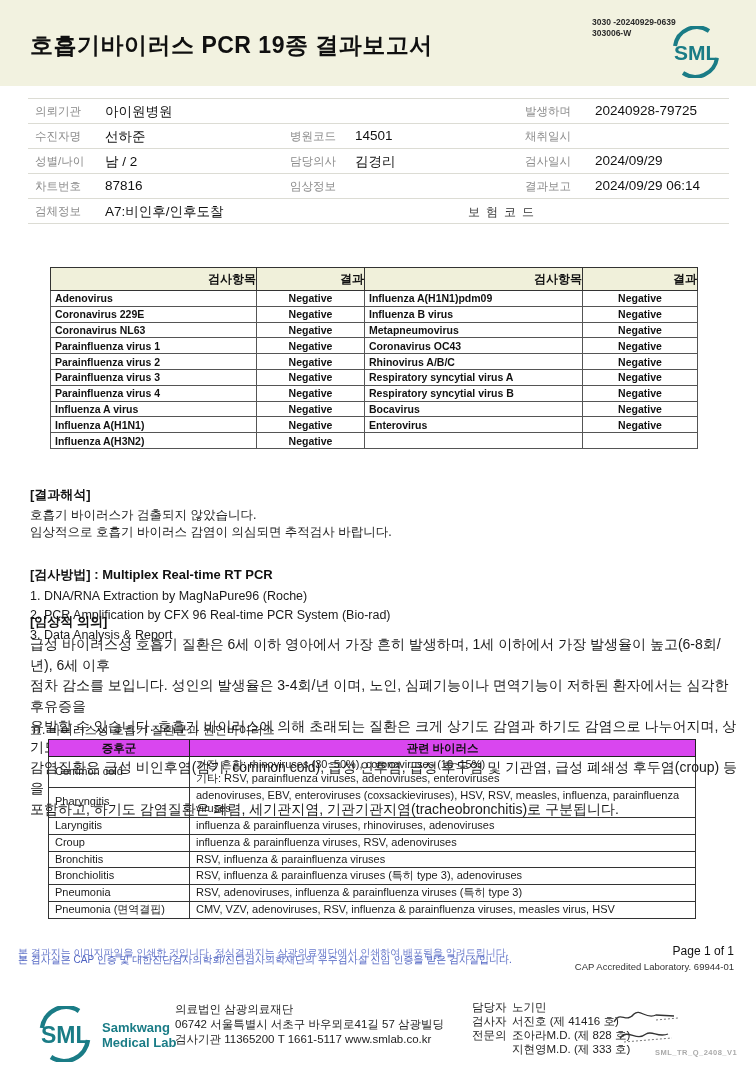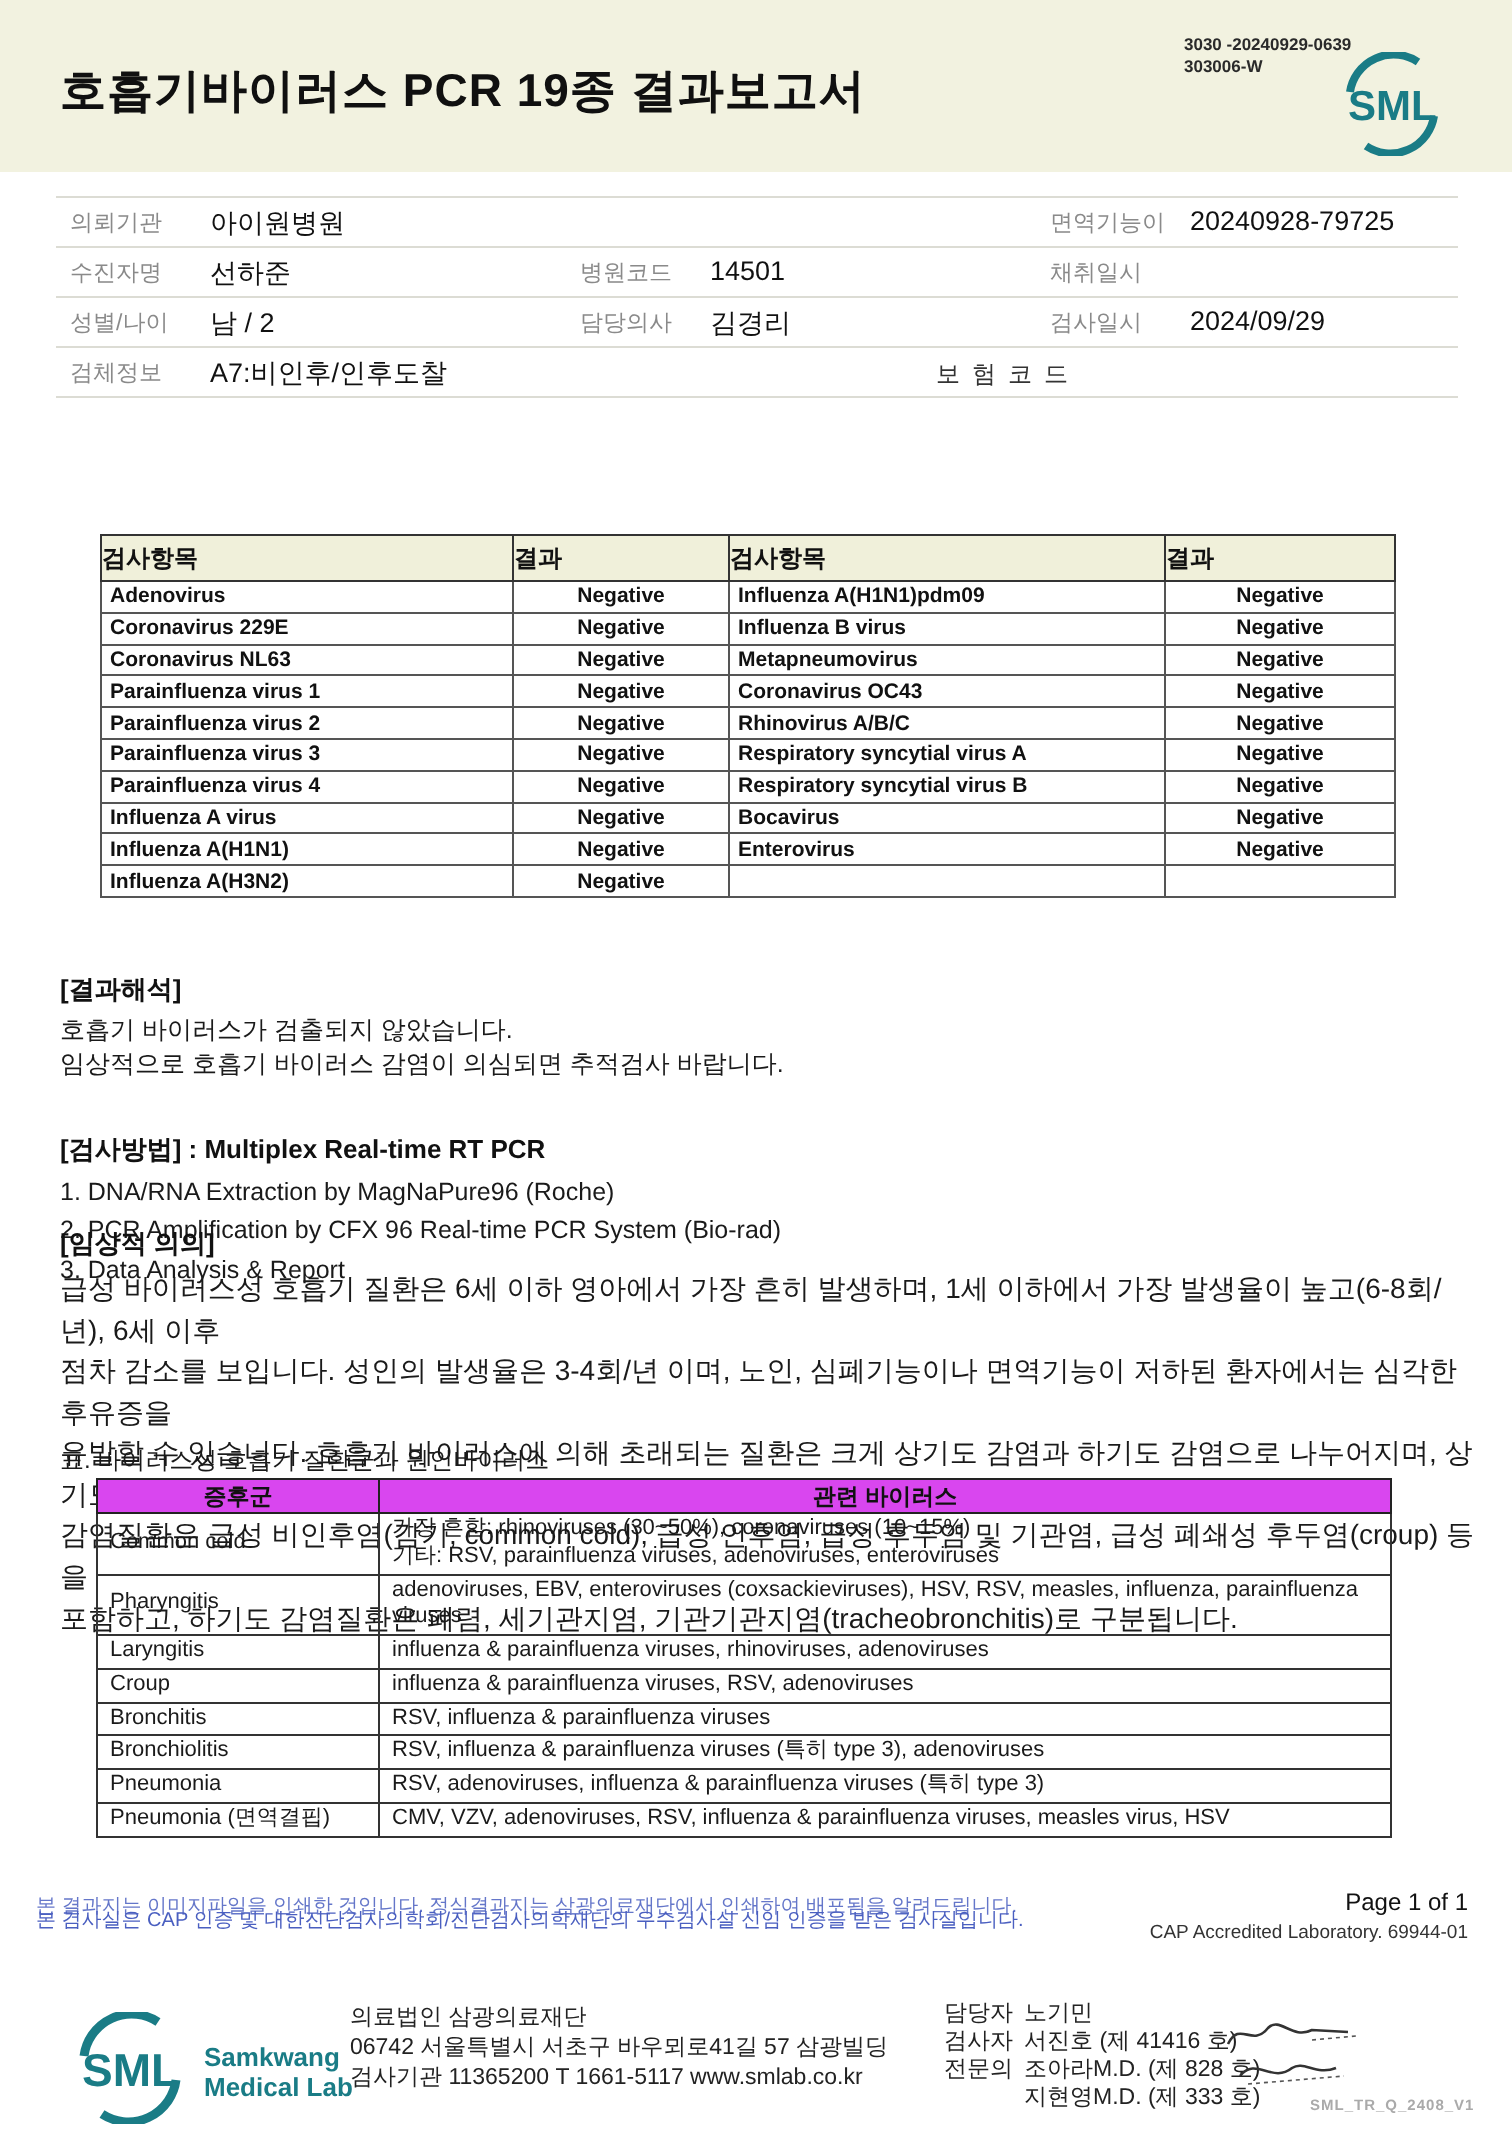--- a/index.html
+++ b/index.html
@@ -17,21 +17,21 @@
   .info-row { position:relative; height:25px; border-bottom:1px solid #dcdcd4; }
   .info-label { position:absolute; top:5px; font-size:11.5px; color:#8a8a8a; }
   .info-value { position:absolute; top:4px; font-size:13.5px; color:#111; }
   .ll { left:7px; } .lv { left:77px; }
   .ml { left:262px; } .mv { left:327px; }
   .rl { left:497px; } .rv { left:567px; }
   .ins-code { position:absolute; left:440px; top:5px; font-size:12px; color:#333; letter-spacing:6px; }
 
   
   .results-table { position:absolute; left:50px; top:267px; border-collapse:collapse; }
-  .results-table th { background:#f0f0da; border:1.5px solid #333; font-size:12px; font-weight:bold; color:#111; height:23px; text-align:left; }
+  .results-table th { background:#f0f0da; border:1.5px solid #333; font-size:12px; font-weight:bold; color:#111; height:23px; text-align:right; }
   .results-table td { border:1px solid #555; font-size:10.5px; font-weight:bold; color:#111; height:15.8px; padding:0 4px; }
   .results-table td.item { text-align:left; width:206px; }
   .results-table td.res  { text-align:center; width:108px; }
   .results-table td.item2 { text-align:left; width:218px; }
   .results-table td.res2  { text-align:center; width:115px; }
 
   
   .section { position:absolute; left:30px; width:710px; color:#111; }
   .sec-head { font-size:13px; font-weight:bold; color:#111; margin-bottom:3px; }
   .sec-body { font-size:12.5px; line-height:1.35; white-space:pre-line; color:#1a1a1a; }
@@ -81,38 +81,46 @@
         <text x="4" y="34" font-size="21" font-weight="bold" fill="#1a7c86" font-family="Liberation Sans, sans-serif">SML</text>
         <path d="M47,32 A22,22 0 0 1 13,47" fill="none" stroke="#1a7c86" stroke-width="4"></path>
       </svg>
     </div>
   </div>
 
   <div class="info-table">
     <div class="info-row">
       <span class="info-label ll">의뢰기관</span>
       <span class="info-value lv">아이원병원</span>
-      <span class="info-label rl">면역기능이</span>
+      <span class="info-label rl">발생하며</span>
       <span class="info-value rv">20240928-79725</span>
     </div>
     <div class="info-row">
       <span class="info-label ll">수진자명</span>
       <span class="info-value lv">선하준</span>
       <span class="info-label ml">병원코드</span>
       <span class="info-value mv">14501</span>
       <span class="info-label rl">채취일시</span>
       <span class="info-value rv"></span>
     </div>
     <div class="info-row">
       <span class="info-label ll">성별/나이</span>
       <span class="info-value lv">남 / 2</span>
       <span class="info-label ml">담당의사</span>
       <span class="info-value mv">김경리</span>
       <span class="info-label rl">검사일시</span>
       <span class="info-value rv">2024/09/29</span>
+    </div>
+    <div class="info-row">
+      <span class="info-label ll">차트번호</span>
+      <span class="info-value lv">87816</span>
+      <span class="info-label ml">임상정보</span>
+      <span class="info-value mv"></span>
+      <span class="info-label rl">결과보고</span>
+      <span class="info-value rv">2024/09/29 06:14</span>
     </div>
     <div class="info-row">
       <span class="info-label ll">검체정보</span>
       <span class="info-value lv">A7:비인후/인후도찰</span>
       <span class="ins-code">보험코드</span>
     </div>
   </div>
 
   <table class="results-table">
     <thead>

